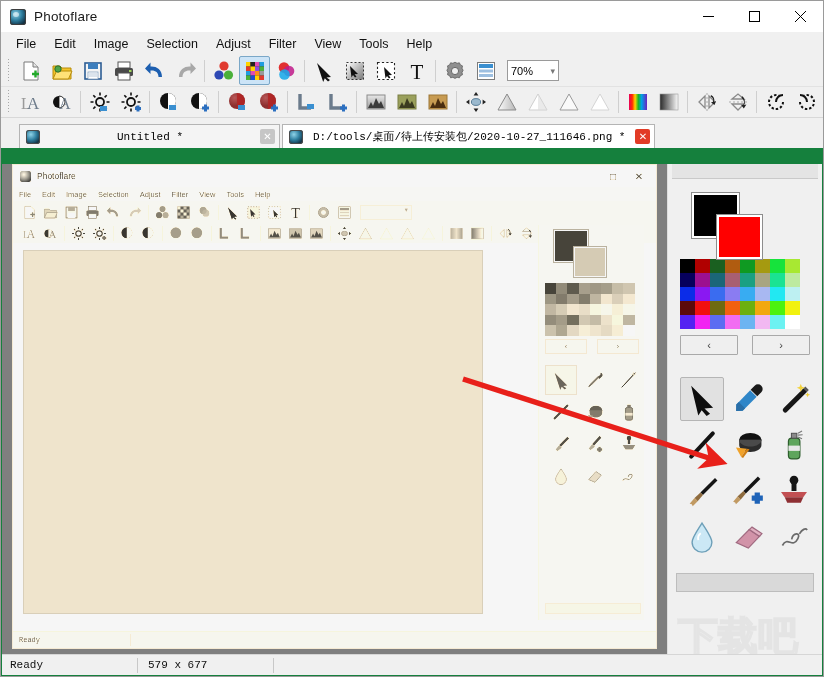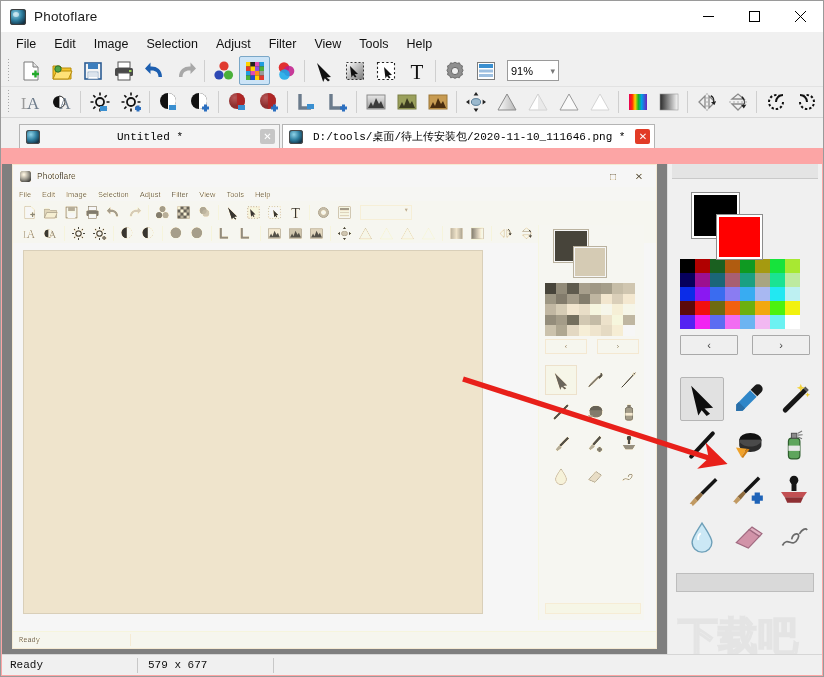--- a/index.html
+++ b/index.html
@@ -4,21 +4,21 @@
 <style>
   html,body{margin:0;padding:0;}
   body{
     width:824px;height:677px;overflow:hidden;
     font-family:"Liberation Sans", sans-serif;
     font-size:12px;
     background:#f0f0f0;
     color:#000;
     position:relative;
   }
-  .app{position:absolute;inset:0;background:#fca5a5;border:1px solid #9a9a9a;box-sizing:border-box;}
+  .app{position:absolute;inset:0;background:#15803d;border:1px solid #9a9a9a;box-sizing:border-box;}
 
   
   .titlebar{height:31px;background:#ffffff;display:flex;align-items:center;position:relative;}
   .app-icon{width:16px;height:16px;margin-left:9px;margin-right:8px;border-radius:3px;
     background:radial-gradient(circle at 35% 32%,#8fd3e8 0%,#2f7fa0 42%,#14364a 75%,#0c1d28 100%);
     box-shadow:0 0 0 1px #3d3d3d inset;position:relative;}
   .app-icon:after{content:"";position:absolute;left:3px;top:3px;width:6px;height:5px;border-radius:50%;
     background:rgba(255,255,255,.55);}
   .title-text{font-size:13.5px;color:#1a1a1a;letter-spacing:.2px;}
   .wincontrols{position:absolute;right:0;top:0;height:31px;display:flex;}
@@ -288,21 +288,21 @@
     <div class="tbtn">
       <svg width="22" height="22" viewBox="0 0 22 22">
         <rect x="2.5" y="2.5" width="17" height="17" fill="#fff" stroke="#7c7c7c" stroke-width="1"></rect>
         <rect x="4" y="4" width="14" height="4" fill="#3a8fd0"></rect>
         <rect x="4" y="9.5" width="14" height="3" fill="#9dbfe0"></rect>
         <rect x="4" y="14" width="14" height="3" fill="#9dbfe0"></rect>
       </svg>
     </div>
 
     <div class="zoombox">
-      <span>91%</span>
+      <span>70%</span>
       <span class="cv">▾</span>
     </div>
   </div>
 
   <div class="toolbar row2">
     <div class="grip"></div>
 
     <div class="tbtn">
       <svg width="22" height="22" viewBox="0 0 22 22">
           <text x="1" y="18" font-family="Liberation Serif, serif" font-size="16" fill="#9a9a9a">L</text>
@@ -523,21 +523,21 @@
   </div>
 
   <div class="tabbar">
     <div class="tab tab1">
       <div class="tab-ico"></div>
       <div class="tab-label">Untitled *</div>
       <div class="tab-x">✕</div>
     </div>
     <div class="tab active">
       <div class="tab-ico"></div>
-      <div class="tab-label">D:/tools/桌面/待上传安装包/2020-11-10_111646.png *</div>
+      <div class="tab-label">D:/tools/桌面/待上传安装包/2020-10-27_111646.png *</div>
       <div class="tab-x red">✕</div>
     </div>
   </div>
 
   <div class="body">
 
     <div class="canvas-area">
       <div class="shot">
 
         <div class="s-title">

